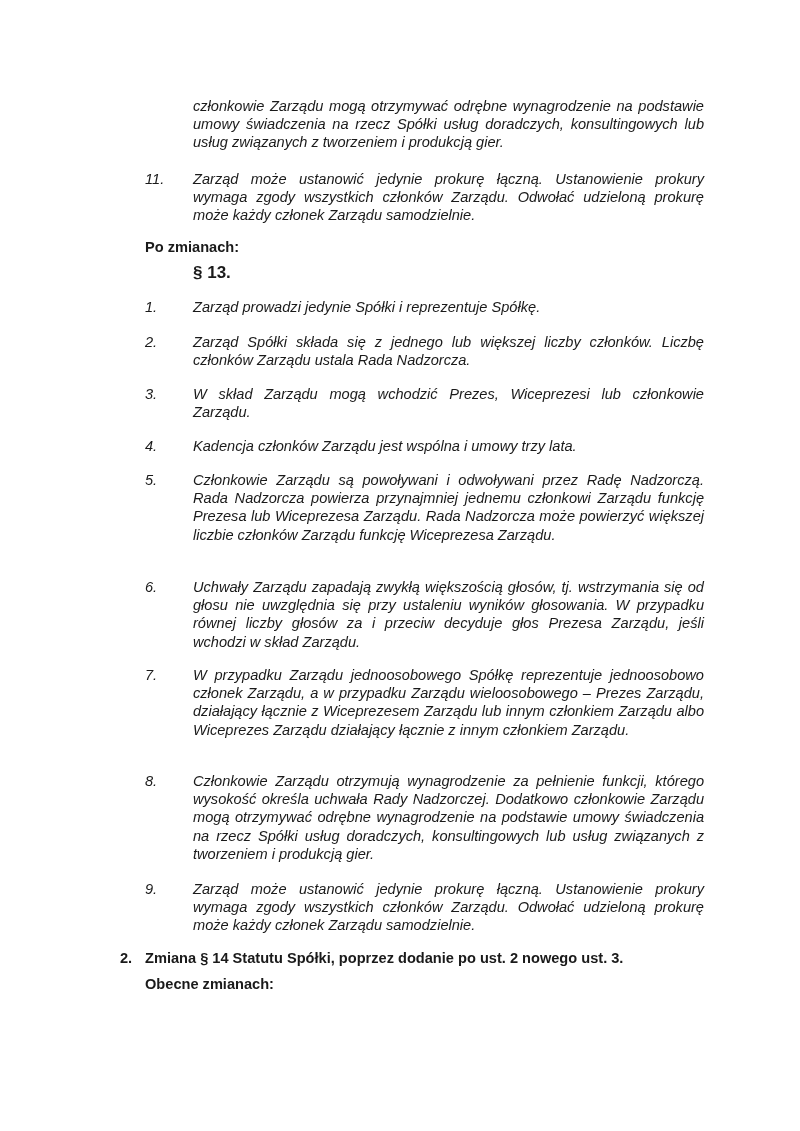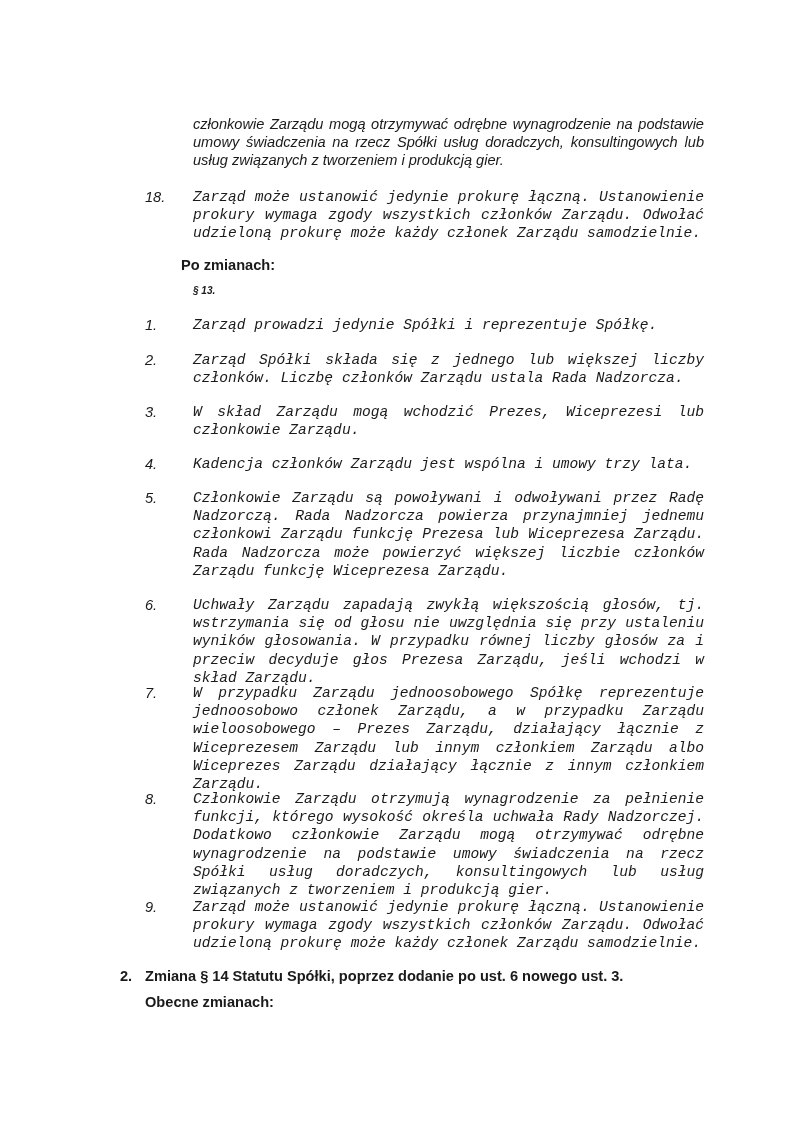--- a/index.html
+++ b/index.html
@@ -1,39 +1,39 @@
 <!DOCTYPE html>
 <html><head>
 <meta charset="utf-8">
 <style>
   html, body { margin: 0; padding: 0; background: #ffffff; }
   body { width: 800px; height: 1131px; position: relative; overflow: hidden;
          font-family: "Liberation Sans", "DejaVu Sans", sans-serif; color: #1a1a1a; }
-  .page { position: absolute; left: 0; top: 18px; width: 800px; height: 868px; }
+  .page { position: absolute; left: 0; top: 0; width: 800px; height: 868px; }
   .para { position: absolute; left: 193px; width: 511px; font-size: 14.6px; line-height: 18.2px;
           font-style: italic; text-align: justify; text-align-last: left; }
   .item { position: absolute; left: 145px; width: 559px; font-size: 14.6px; line-height: 18.2px; }
   .item .num { position: absolute; left: 0; top: 0; font-style: italic; }
-  .item .txt { position: absolute; left: 48px; width: 511px; font-style: italic; text-align: justify; text-align-last: left; font-family: Liberation Mono, monospace; }
+  .item .txt { position: absolute; left: 48px; width: 511px; font-style: italic; text-align: justify; text-align-last: left; }
   .bold { position: absolute; font-weight: bold; font-size: 14.6px; line-height: 18.2px; }
-  .sect { position: absolute; left: 193px; font-weight: bold; font-style: italic; font-size: 10px; line-height: 18.2px; }
+  .sect { position: absolute; left: 193px; font-weight: bold; font-size: 17px; line-height: 18.2px; }
 </style>
 </head>
 <body>
 
 <div class="page">
 
   <div class="para" style="top:97px;">członkowie Zarządu mogą otrzymywać odrębne wynagrodzenie na podstawie umowy świadczenia na rzecz Spółki usług doradczych, konsultingowych lub usług związanych z tworzeniem i produkcją gier.</div>
 
   <div class="item" style="top:170px;">
-    <span class="num">18.</span>
+    <span class="num">11.</span>
     <span class="txt">Zarząd może ustanowić jedynie prokurę łączną. Ustanowienie prokury wymaga zgody wszystkich członków Zarządu. Odwołać udzieloną prokurę może każdy członek Zarządu samodzielnie.</span>
   </div>
 
-  <div class="bold" style="left:145px; top:238px;margin-left:36px;">Po zmianach:</div>
+  <div class="bold" style="left:145px; top:238px;">Po zmianach:</div>
 
   <div class="sect" style="top:264px;">§ 13.</div>
 
   <div class="item" style="top:298px;">
     <span class="num">1.</span>
     <span class="txt">Zarząd prowadzi jedynie Spółki i reprezentuje Spółkę.</span>
   </div>
 
   <div class="item" style="top:333px;">
     <span class="num">2.</span>
@@ -69,17 +69,17 @@
     <span class="num">8.</span>
     <span class="txt">Członkowie Zarządu otrzymują wynagrodzenie za pełnienie funkcji, którego wysokość określa uchwała Rady Nadzorczej. Dodatkowo członkowie Zarządu mogą otrzymywać odrębne wynagrodzenie na podstawie umowy świadczenia na rzecz Spółki usług doradczych, konsultingowych lub usług związanych z tworzeniem i produkcją gier.</span>
   </div>
 
   <div class="item" style="top:880px;">
     <span class="num">9.</span>
     <span class="txt">Zarząd może ustanowić jedynie prokurę łączną. Ustanowienie prokury wymaga zgody wszystkich członków Zarządu. Odwołać udzieloną prokurę może każdy członek Zarządu samodzielnie.</span>
   </div>
 
   <div class="bold" style="left:120px; top:949px;">2.</div>
-  <div class="bold" style="left:145px; top:949px;">Zmiana § 14 Statutu Spółki, poprzez dodanie po ust. 6 nowego ust. 3.</div>
+  <div class="bold" style="left:145px; top:949px;">Zmiana § 14 Statutu Spółki, poprzez dodanie po ust. 2 nowego ust. 3.</div>
 
   <div class="bold" style="left:145px; top:975px;">Obecne zmianach:</div>
 
 </div>
 
 </body></html>

